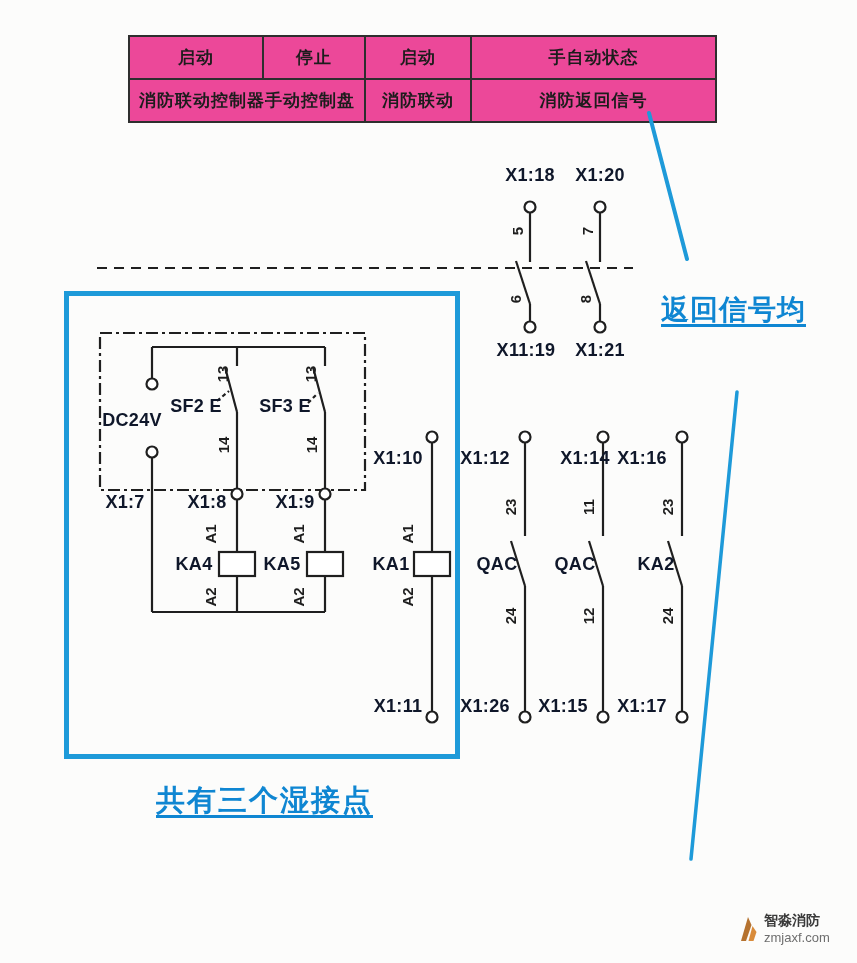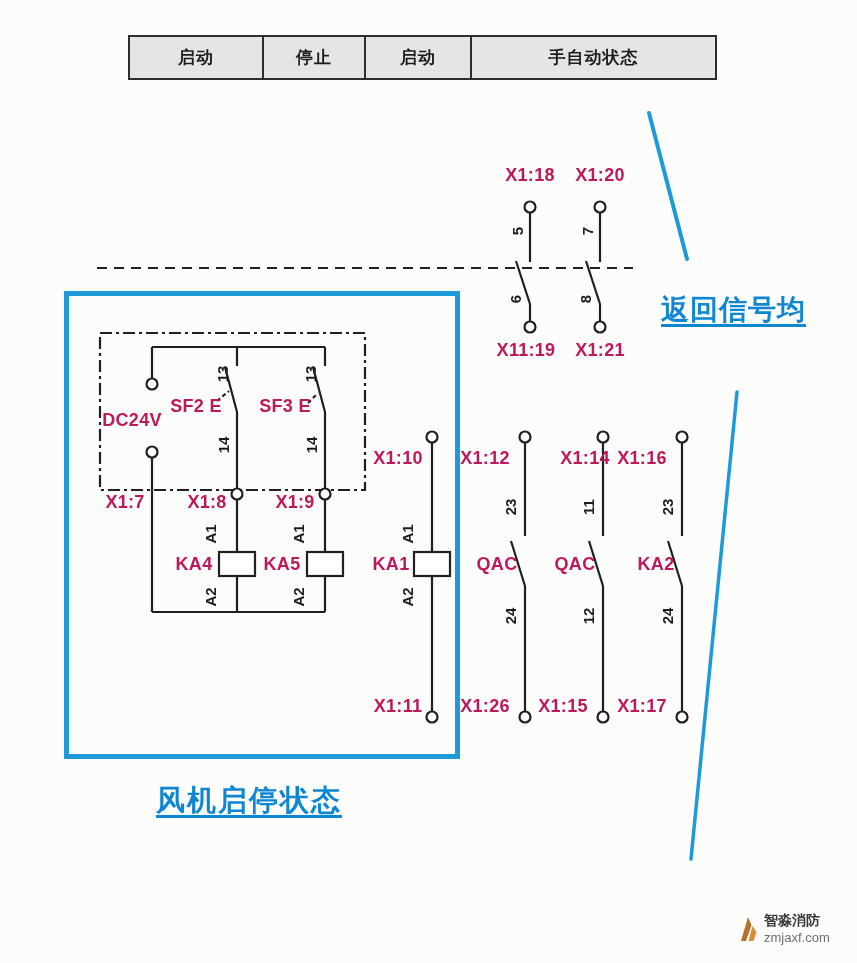--- a/index.html
+++ b/index.html
@@ -1,33 +1,33 @@
 <!DOCTYPE html>
 <html><head>
 <meta charset="utf-8">
 <style>
   * { margin:0; padding:0; box-sizing:border-box; }
   html,body { background:#ffffff; font-family:"Liberation Sans",sans-serif; }
   .canvas { position:relative; width:857px; height:963px; background:#fcfcfb; overflow:hidden; }
 
   
-  .tbl { position:absolute; border-collapse:collapse; table-layout:fixed; background:#e5e5e5; }
+  .tbl { position:absolute; border-collapse:collapse; table-layout:fixed; background:#ec4899; }
   .tbl td { border:2px solid #2e2e2e; text-align:center; vertical-align:middle;
             font-weight:700; color:#1c1c1c; }
   .top-table { left:128px; top:35px; width:589px; }
   .top-table td { height:43px; font-size:17px; letter-spacing:1px; }
   .bottom-table { left:508px; top:791px; width:209px; }
   .bottom-table td { height:44px; font-size:15px; letter-spacing:1px; }
 
   
   .circuit { position:absolute; left:0; top:0; }
 
   
   .lbl { position:absolute; transform:translate(-50%,-50%); font-size:18px; font-weight:600;
-         color:#be185d; white-space:nowrap; letter-spacing:0.3px; }
+         color:#0f172a; white-space:nowrap; letter-spacing:0.3px; }
   .pin { position:absolute; transform:translate(-50%,-50%) rotate(-90deg); font-size:15px;
          font-weight:600; color:#1d1d1d; white-space:nowrap; }
 
   
   .hl-box { position:absolute; left:64px; top:291px; width:396px; height:468px;
             border:5px solid #1e9ad9; }
 
   
   .ann { position:absolute; color:#0f86d2; font-weight:700; text-decoration:underline;
          text-underline-offset:5px; text-decoration-thickness:2.5px; white-space:nowrap; }
@@ -46,20 +46,25 @@
 
 <div class="canvas">
 
   <table class="tbl top-table">
     <tbody>
       <tr>
         <td style="width:134px">启动</td>
         <td style="width:102px">停止</td>
         <td style="width:106px">启动</td>
         <td>手自动状态</td>
+      </tr>
+      <tr>
+        <td colspan="2">消防联动控制器手动控制盘</td>
+        <td>消防联动</td>
+        <td>消防返回信号</td>
       </tr>
     </tbody>
   </table>
 
   <svg class="circuit" width="857" height="963" viewBox="0 0 857 963">
     <g stroke="#1f1f1f" stroke-width="2.2" fill="none">
 
       <line x1="97" y1="268" x2="633" y2="268" stroke-dasharray="10 7"></line>
 
       <g>
@@ -194,21 +199,21 @@
   <div class="pin" style="left:407px;top:534px">A1</div>
   <div class="pin" style="left:407px;top:597px">A2</div>
   <div class="pin" style="left:510px;top:507px">23</div>
   <div class="pin" style="left:510px;top:616px">24</div>
   <div class="pin" style="left:588px;top:507px">11</div>
   <div class="pin" style="left:588px;top:616px">12</div>
   <div class="pin" style="left:667px;top:507px">23</div>
   <div class="pin" style="left:667px;top:616px">24</div>
 
   <div class="ann" id="ann-dry-1">返回信号均</div>
-  <div class="ann" id="ann-wet">风机启停状态</div>
+  <div class="ann" id="ann-wet">共有三个湿接点</div>
 
 
   <div class="logo">
     <svg width="20" height="28" viewBox="0 0 20 28">
       <path d="M3 26 L10 2 L13.5 10 L8 26 Z" fill="#b5722f"></path>
       <path d="M10.5 26 L14.5 11 L18.5 17 L15.5 26 Z" fill="#d98b3a"></path>
     </svg>
     <div class="logo-text">
       <span class="logo-title">智淼消防</span>
       <span class="logo-domain">zmjaxf.com</span>

